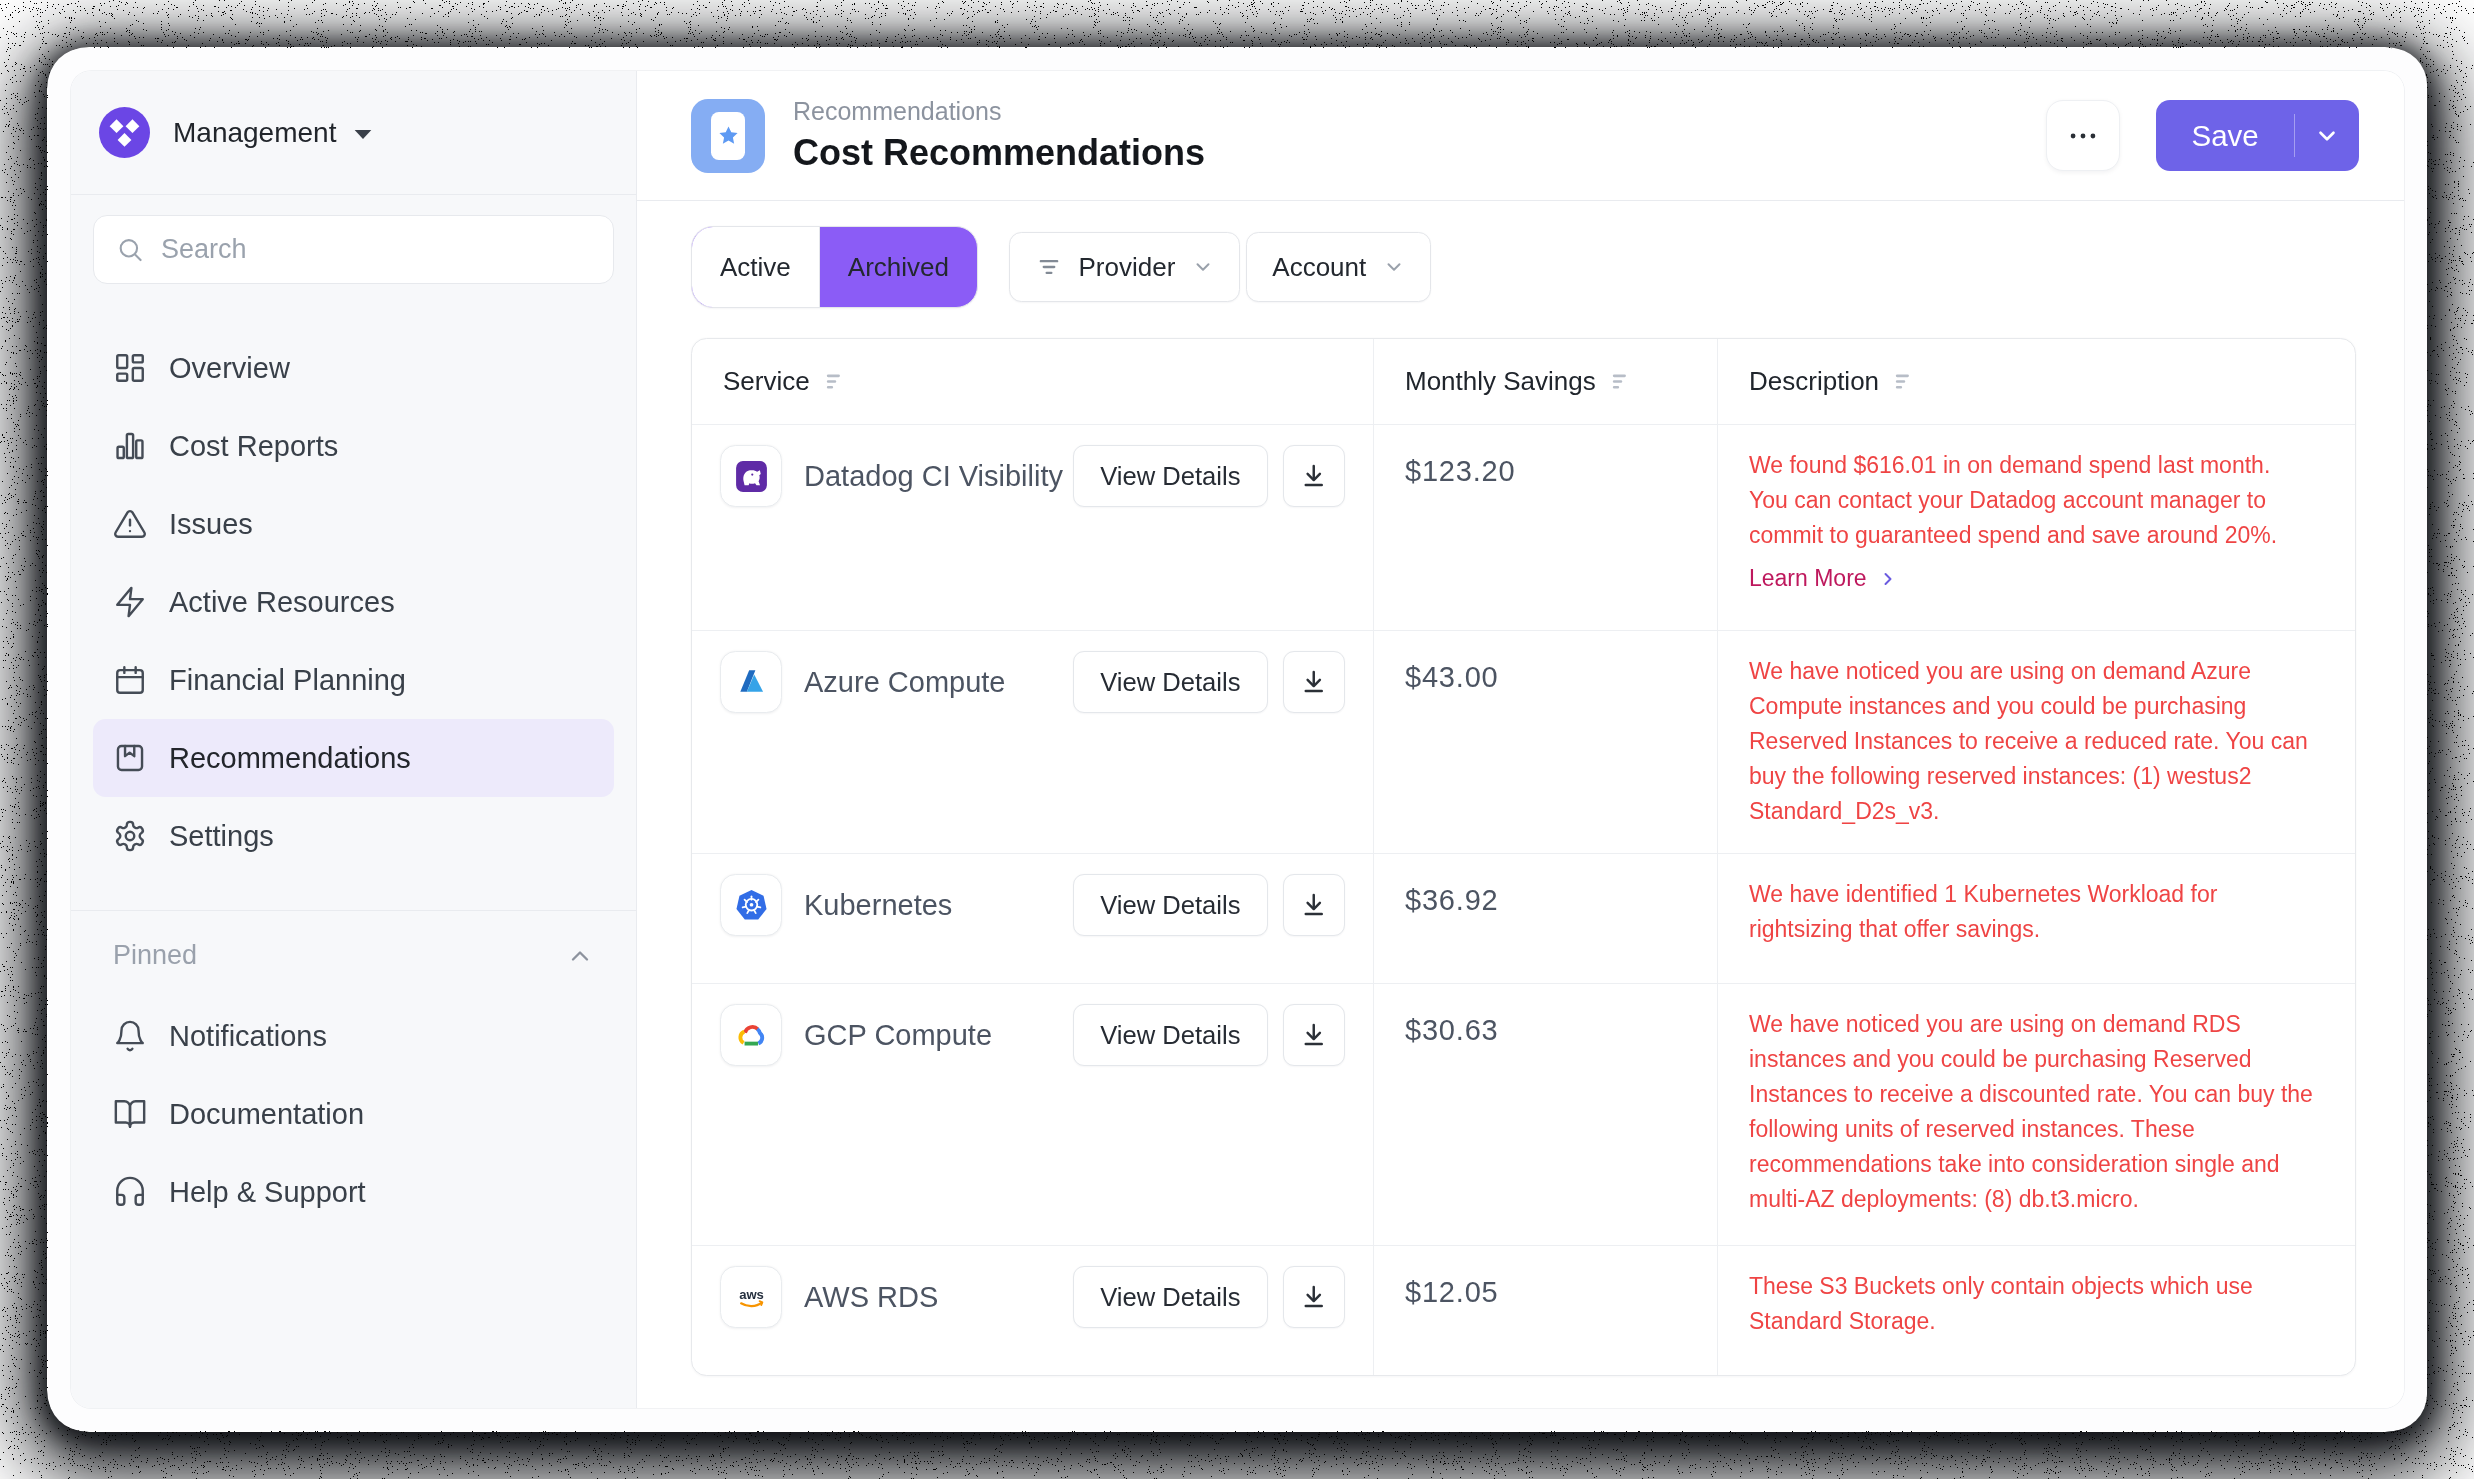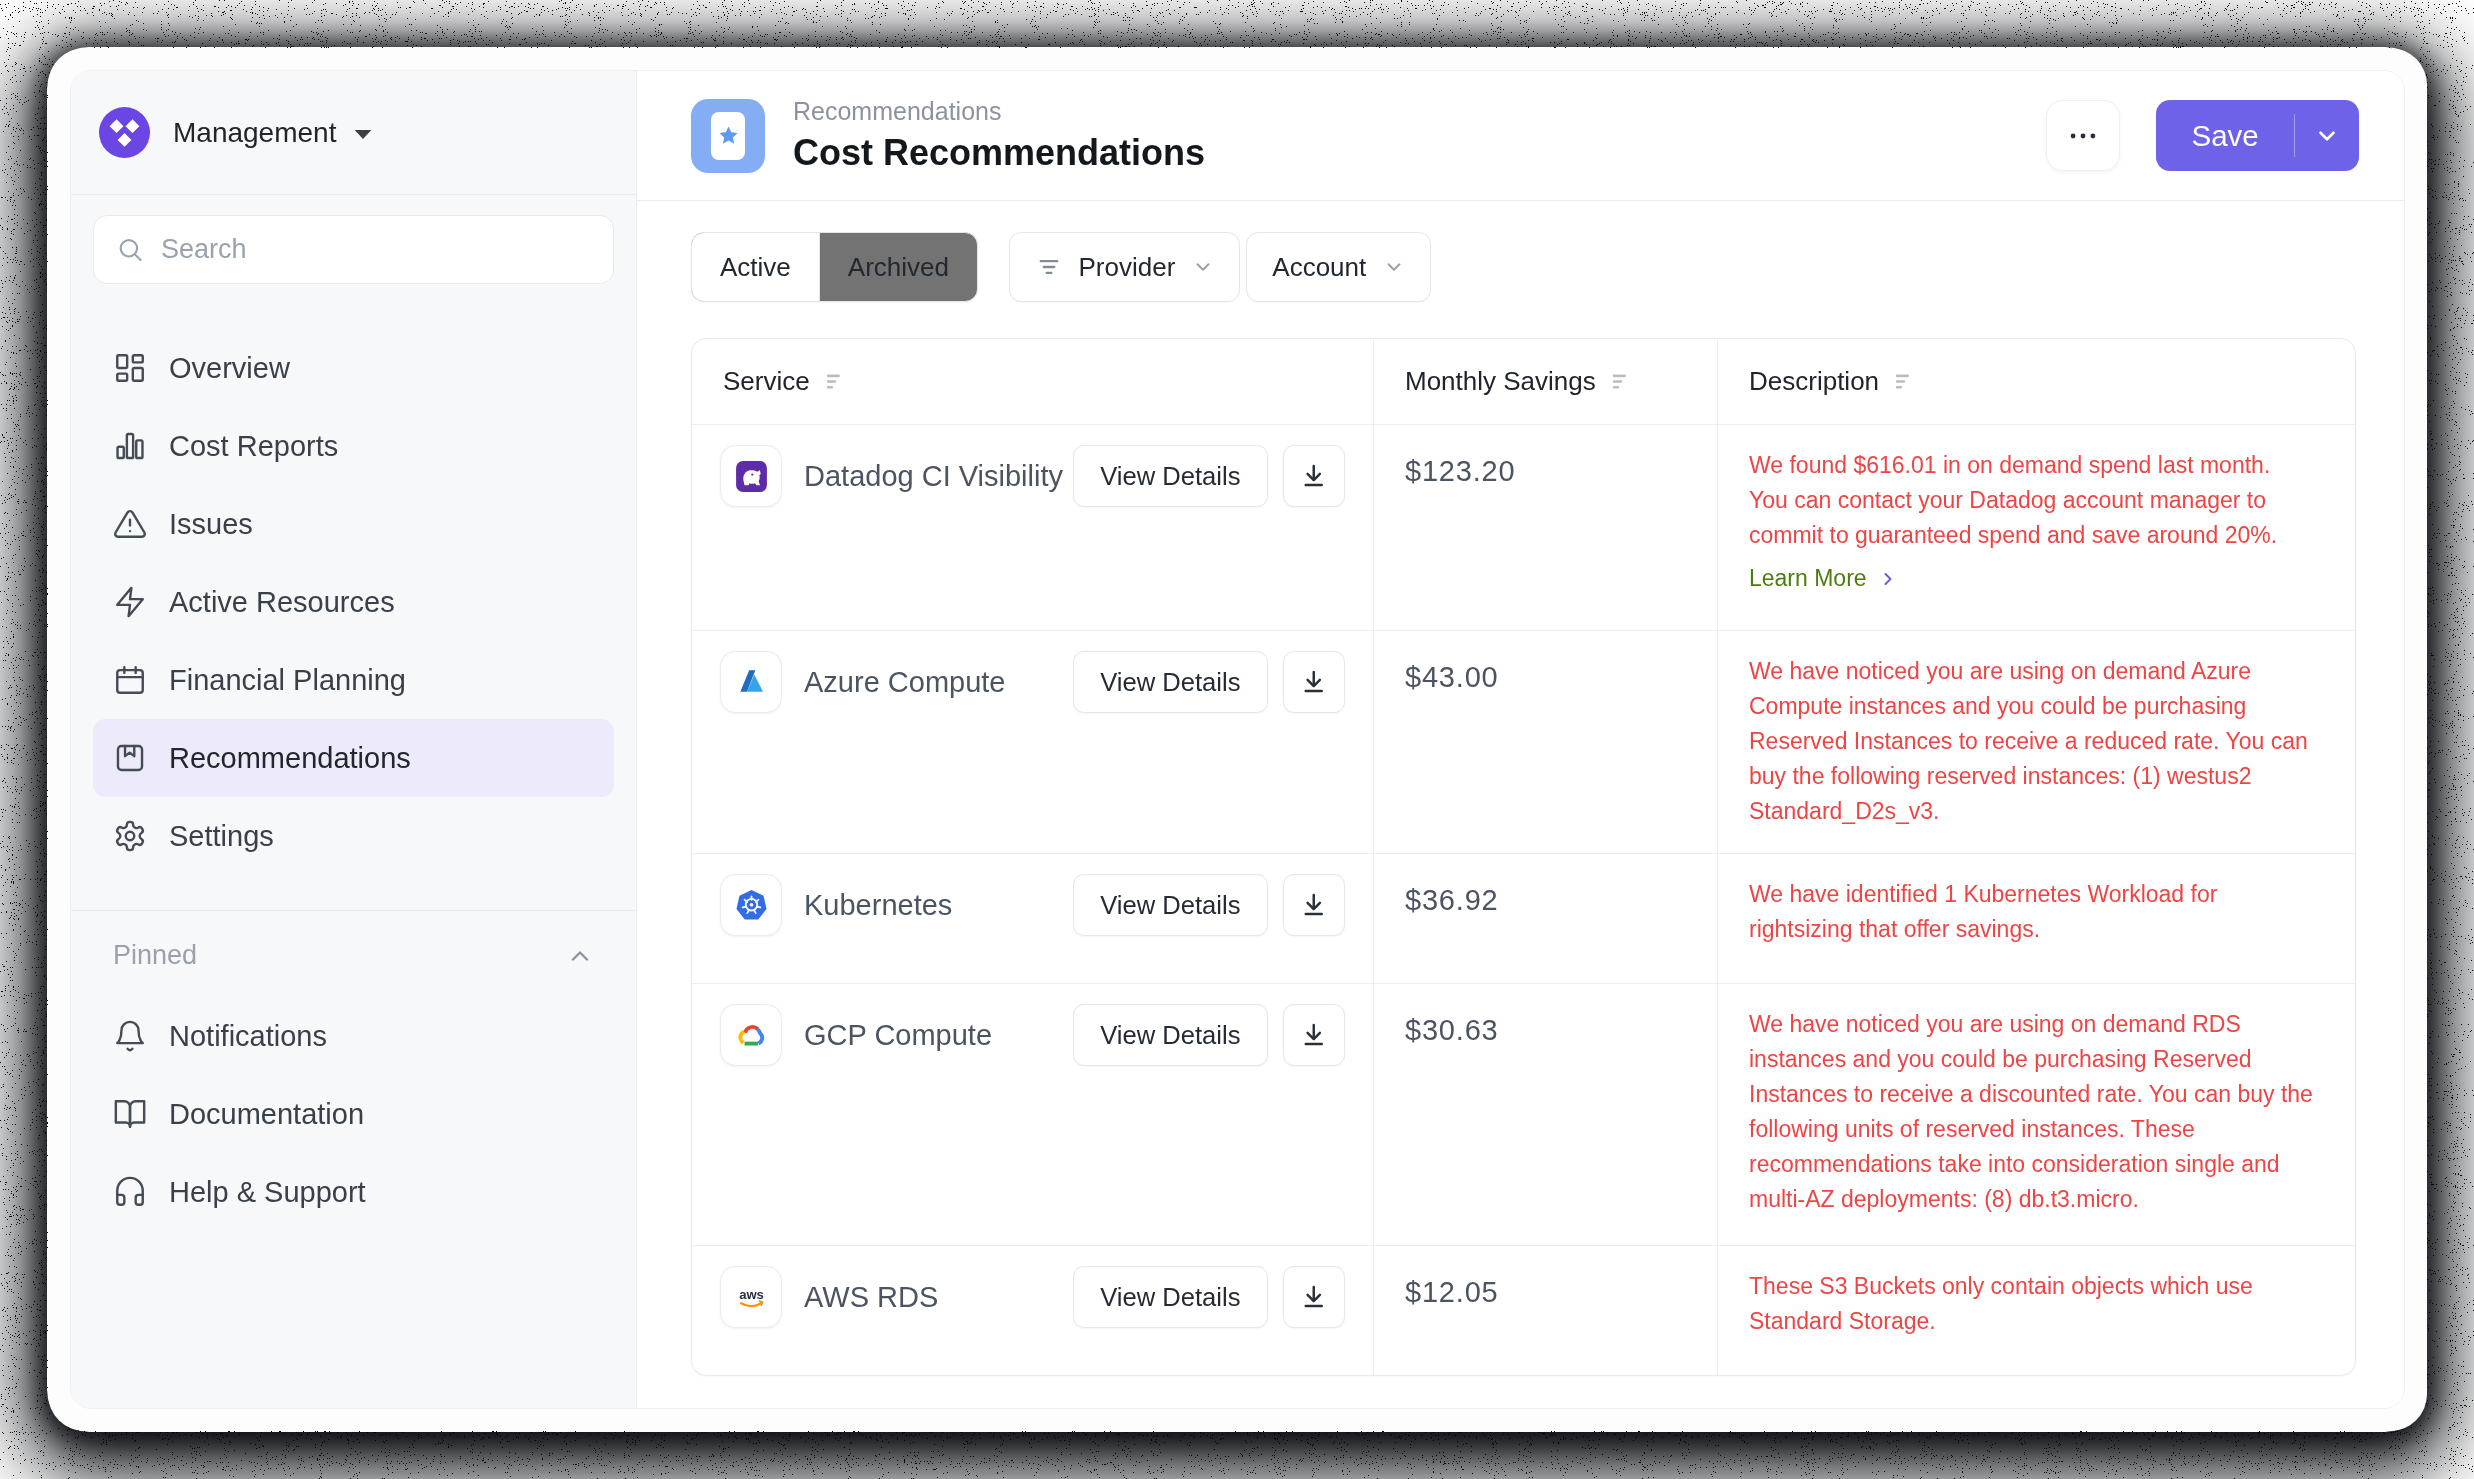--- a/index.html
+++ b/index.html
@@ -49,21 +49,21 @@
     box-shadow:0 1.6px 4.7px rgba(16,24,40,.05); display:flex; align-items:center; justify-content:center; cursor:pointer; }
   .ellipsis-btn svg { width:34px; height:34px; fill:#2a2f36; }
   .save-btn { margin-left:36px; height:71px; width:203px; border-radius:14px; background:#6e63e8; display:flex; align-items:center; cursor:pointer; }
   .save-label { flex:1; text-align:center; color:#ffffff; font-size:29.5px; font-weight:500; }
   .save-div { width:0.8px; height:43px; background:rgba(255,255,255,.38); }
   .save-caret { width:64px; display:flex; align-items:center; justify-content:center; }
   .save-caret svg { width:26px; height:26px; stroke:#ffffff; stroke-width:2.4; fill:none; stroke-linecap:round; stroke-linejoin:round; }
 
   .content { padding:31px 45px 0 54px; }
   .filter-row { display:flex; align-items:center; height:70px; margin-bottom:36px; }
-  .seg { display:flex; height:70px; border:0.8px solid #e4e6ea; border-radius:13px; overflow:hidden; background:#737373; box-shadow:0 0.8px 1.6px rgba(16,24,40,.04); }
+  .seg { display:flex; height:82px; border:0.8px solid #e4e6ea; border-radius:22px; overflow:hidden; background:#8b5cf6; box-shadow:0 0.8px 1.6px rgba(16,24,40,.04); }
   .seg-item { padding:0 28px; display:flex; align-items:center; font-size:26px; color:#23282f; cursor:pointer; }
   .seg-item.sel { background:#ffffff; border-right:0.8px solid #e4e6ea; }
   .drop-btn { margin-left:31px; height:70px; border:0.8px solid #e4e6ea; border-radius:12.4px; background:#ffffff;
     display:flex; align-items:center; padding:0 25px; cursor:pointer; box-shadow:0 0.8px 1.6px rgba(16,24,40,.04); }
   .drop-btn .f-ico { width:28px; height:28px; stroke:#828a95; stroke-width:2; fill:none; stroke-linecap:round; margin-right:15.5px; }
   .drop-btn .d-lbl { font-size:26px; color:#23282f; }
   .drop-btn .chev { width:22px; height:22px; stroke:#9aa1ab; stroke-width:2.2; fill:none; stroke-linecap:round; stroke-linejoin:round; margin-left:17px; }
 
   
   .card { width:1665px; border:0.8px solid #e7e9ec; border-radius:15.5px; overflow:hidden; background:#ffffff; box-shadow:0 0.8px 2.3px rgba(16,24,40,.04); }
@@ -84,21 +84,21 @@
   .svc-sp { flex:1; }
   .vd-btn { height:62px; padding:0 26px; border:0.8px solid #e4e7eb; border-radius:11px; background:#ffffff;
     display:flex; align-items:center; font-size:25.6px; color:#262b33; cursor:pointer; box-shadow:0 0.8px 1.6px rgba(16,24,40,.04); white-space:nowrap; }
   .dl-btn { width:62px; height:62px; margin-left:15.5px; border:0.8px solid #e4e7eb; border-radius:11px; background:#ffffff;
     display:flex; align-items:center; justify-content:center; cursor:pointer; box-shadow:0 0.8px 1.6px rgba(16,24,40,.04); flex:0 0 auto; }
   .dl-btn svg { width:29.5px; height:29.5px; stroke:#2b3037; stroke-width:2; fill:none; stroke-linecap:round; stroke-linejoin:round; }
   .sav-cell { padding:29.5px 0 0 31px; font-size:29px; color:#4c5462; letter-spacing:0.8px; }
   .desc-cell { padding:23px 42px 0 31px; }
   .desc-text { font-size:23px; line-height:35px; color:#ef4444; }
   .learn-more { margin-top:12.4px; display:flex; align-items:center; cursor:pointer; }
-  .learn-more .lm-lbl { font-size:23px; color:#4d7c0f; }
+  .learn-more .lm-lbl { font-size:23px; color:#be185d; }
   .learn-more svg { width:20px; height:20px; stroke:#6a5be0; stroke-width:2.4; fill:none; stroke-linecap:round; stroke-linejoin:round; margin-left:11px; }
 </style>
 </head>
 <body>
 
 <div class="noise-layer">
   <svg xmlns="http://www.w3.org/2000/svg" viewBox="0 0 3192 1908" width="2475" height="1479">
     <filter id="speckle">
         <feTurbulence type="fractalNoise" baseFrequency="0.75" numOctaves="2" seed="11"></feTurbulence>
       <feColorMatrix type="saturate" values="0"></feColorMatrix>

